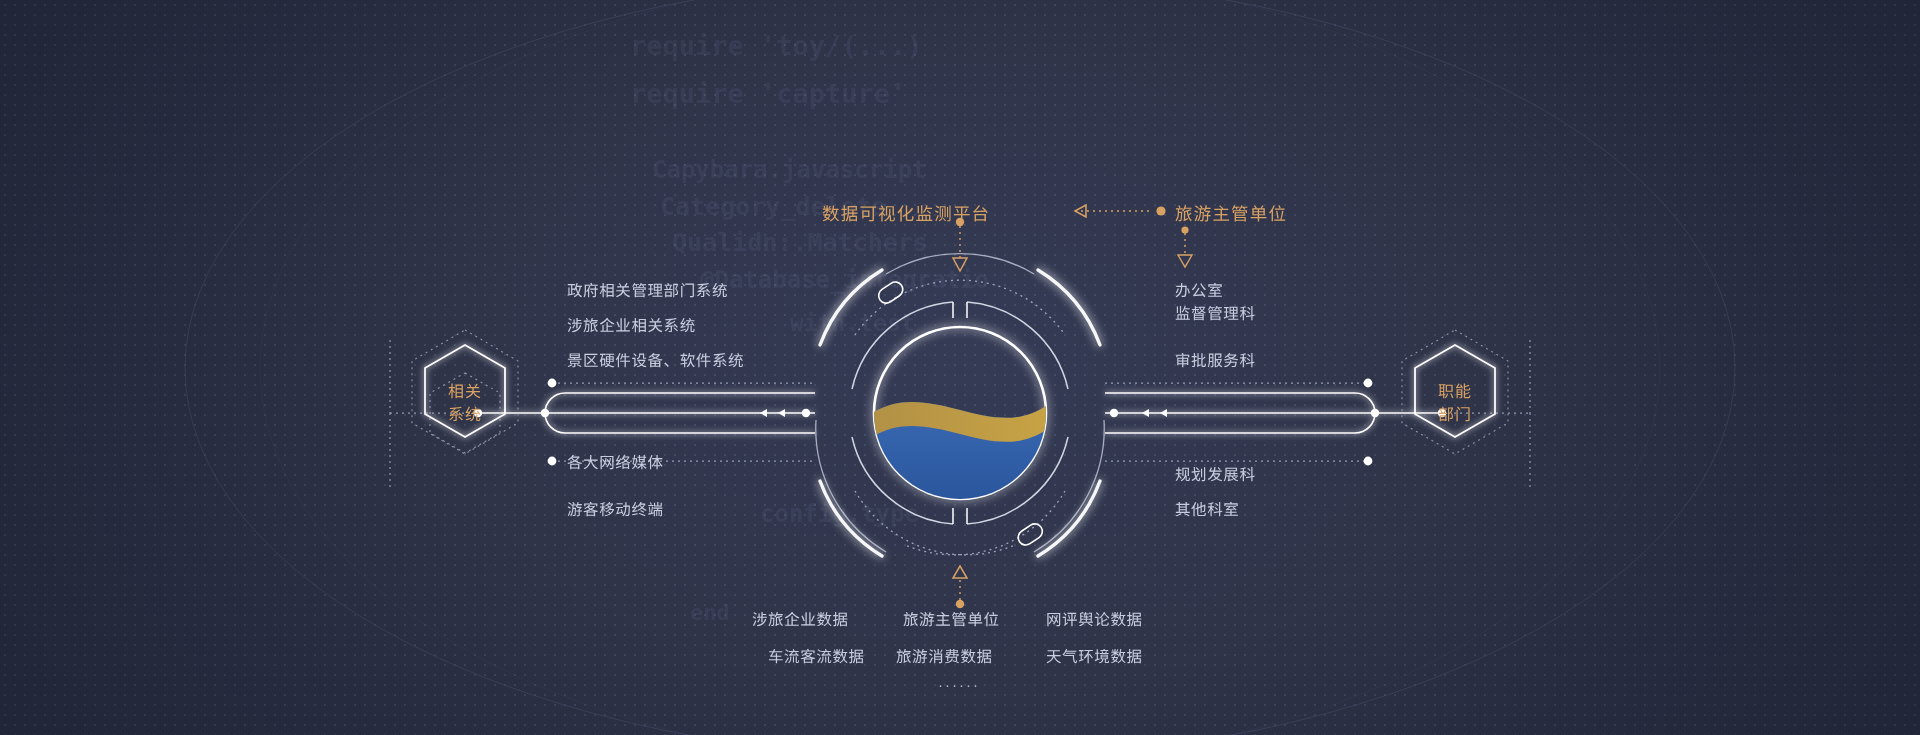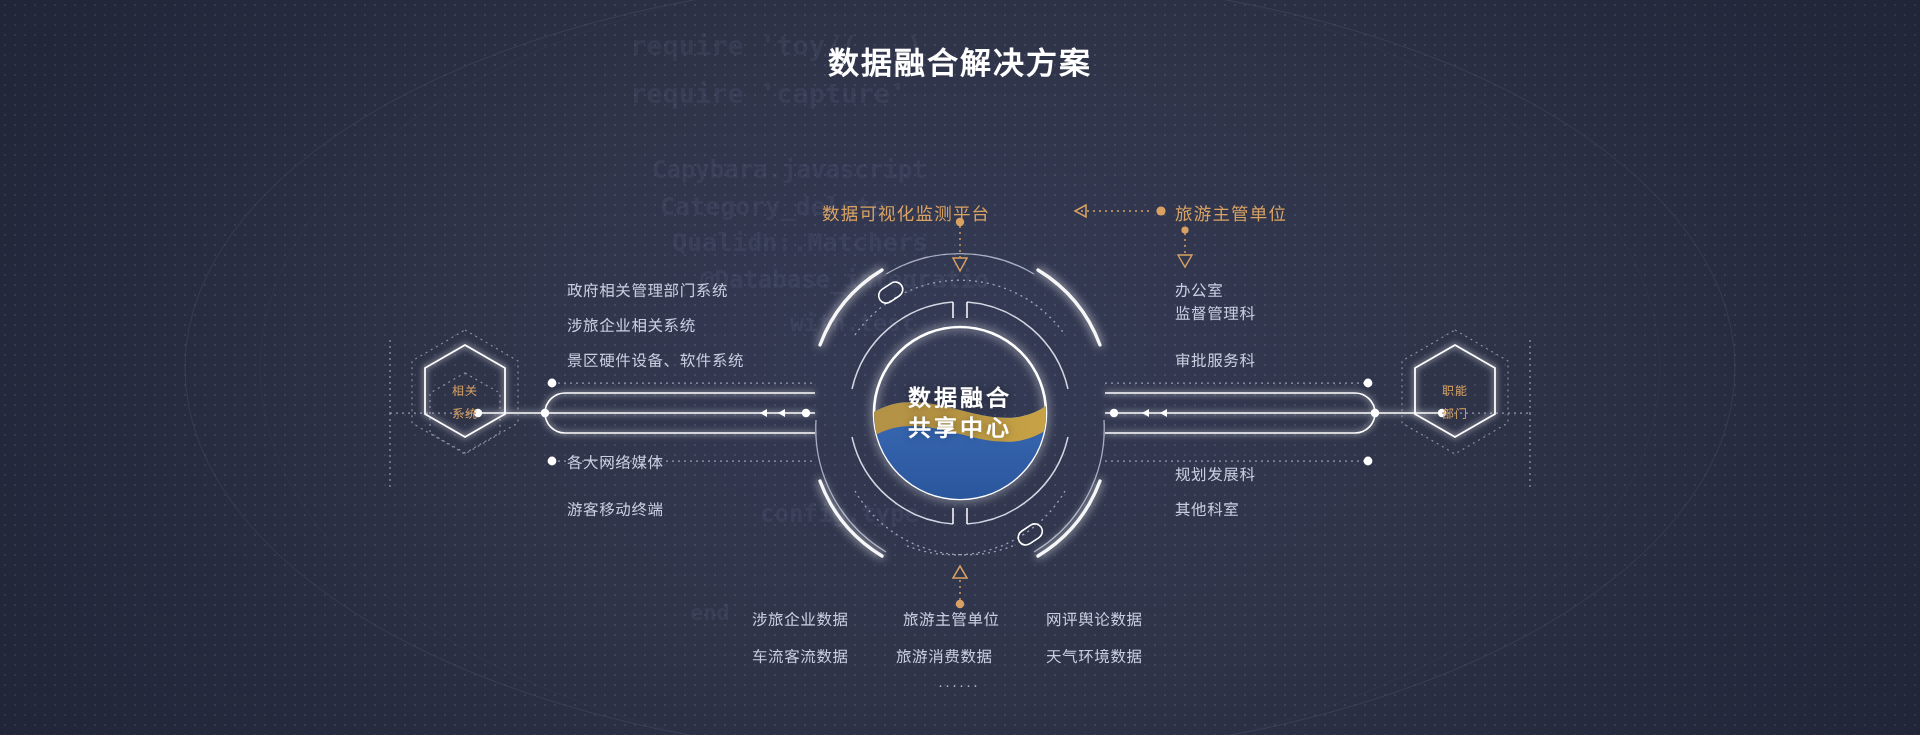--- a/index.html
+++ b/index.html
@@ -66,21 +66,21 @@
     letter-spacing:.6px;
   }
   .lbl.accent{
     color:#d9a263;
     font-size:17.5px;
     letter-spacing:1.2px;
   }
   .hexlabel{
     position:absolute;
     color:#d9a263;
-    font-size:12px;
+    font-size:16px;
     line-height:23px;
     text-align:center;
     letter-spacing:1px;
     white-space:nowrap;
   }
   .dots6{
     position:absolute;
     color:#b0b8cf;
     font-size:15px;letter-spacing:2px;
   }
@@ -281,21 +281,20 @@
 
     <g stroke="#d9a263" stroke-width="1.4" stroke-dasharray="2 4" fill="none">
       <line x1="960" y1="600" x2="960" y2="578"></line>
     </g>
     <circle cx="960" cy="604" r="4.2" fill="#d9a263"></circle>
     <polygon points="953,578 967,578 960,566" fill="none" stroke="#d9a263" stroke-width="1.5"></polygon>
   </svg>
 
   <div class="vignette"></div>
 
-  <div class="title">数据融合解决方案</div>
 
   <div class="lbl accent" style="left:822px;top:200px;text-align:center;">数据可视化监测平台</div>
 
   <div class="lbl accent" style="left:1175px;top:200px;">旅游主管单位</div>
 
   <div class="lbl" style="left:567px;top:278px;">政府相关管理部门系统</div>
   <div class="lbl" style="left:567px;top:313px;">涉旅企业相关系统</div>
   <div class="lbl" style="left:567px;top:348px;">景区硬件设备、软件系统</div>
 
   <div class="lbl" style="left:567px;top:450px;text-align:right;">各大网络媒体</div>
@@ -310,26 +309,22 @@
 
   <div class="hexlabel" style="left:425px;top:380px;width:80px;">
     <span>相关</span><br>
     <span>系统</span>
   </div>
   <div class="hexlabel" style="left:1415px;top:380px;width:80px;">
     <span>职能</span><br>
     <span>部门</span>
   </div>
 
-  <div class="hubtext" style="left:860px;top:383px;width:200px;">
-    <span>数据融合</span><br>
-    <span>共享中心</span>
-  </div>
 
   <div class="lbl" style="left:752px;top:607px;">涉旅企业数据</div>
   <div class="lbl" style="left:903px;top:607px;">旅游主管单位</div>
   <div class="lbl" style="left:1046px;top:607px;">网评舆论数据</div>
-  <div class="lbl" style="left:752px;top:644px;">车流客流数据</div>
+  <div class="lbl" style="left:768px;top:644px;">车流客流数据</div>
   <div class="lbl" style="left:896px;top:644px;">旅游消费数据</div>
   <div class="lbl" style="left:1046px;top:644px;">天气环境数据</div>
   <div class="dots6" style="left:938px;top:676px;">······</div>
 
 </div>
 
 </body></html>

